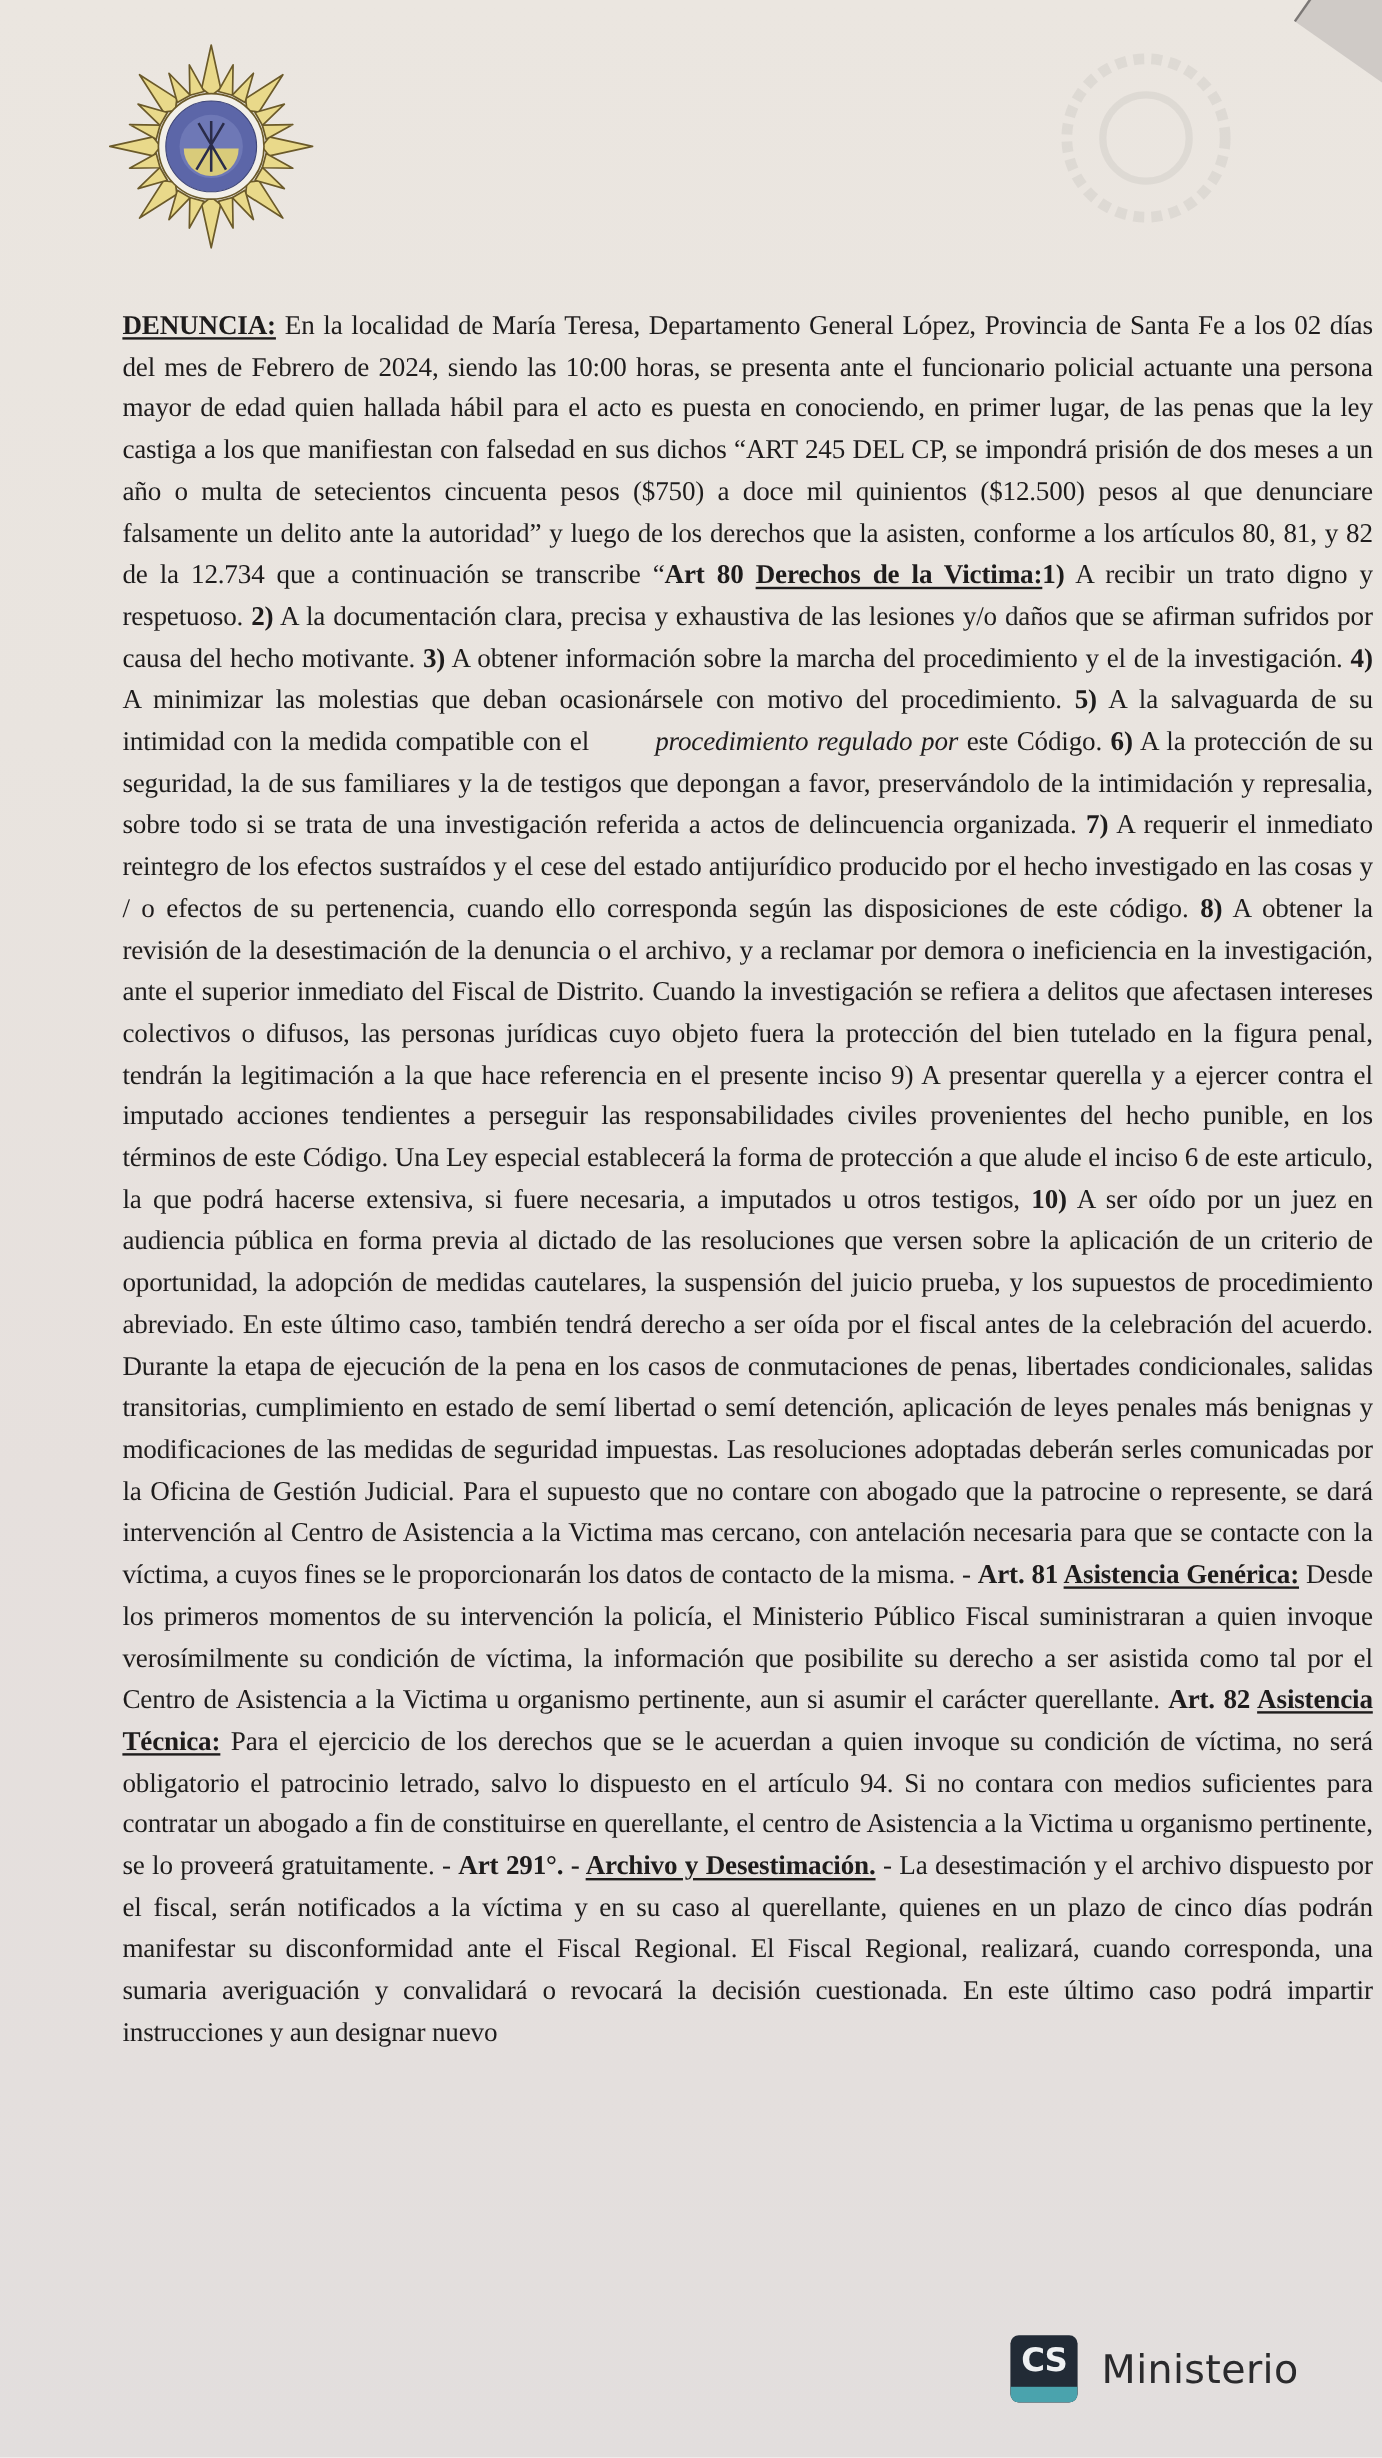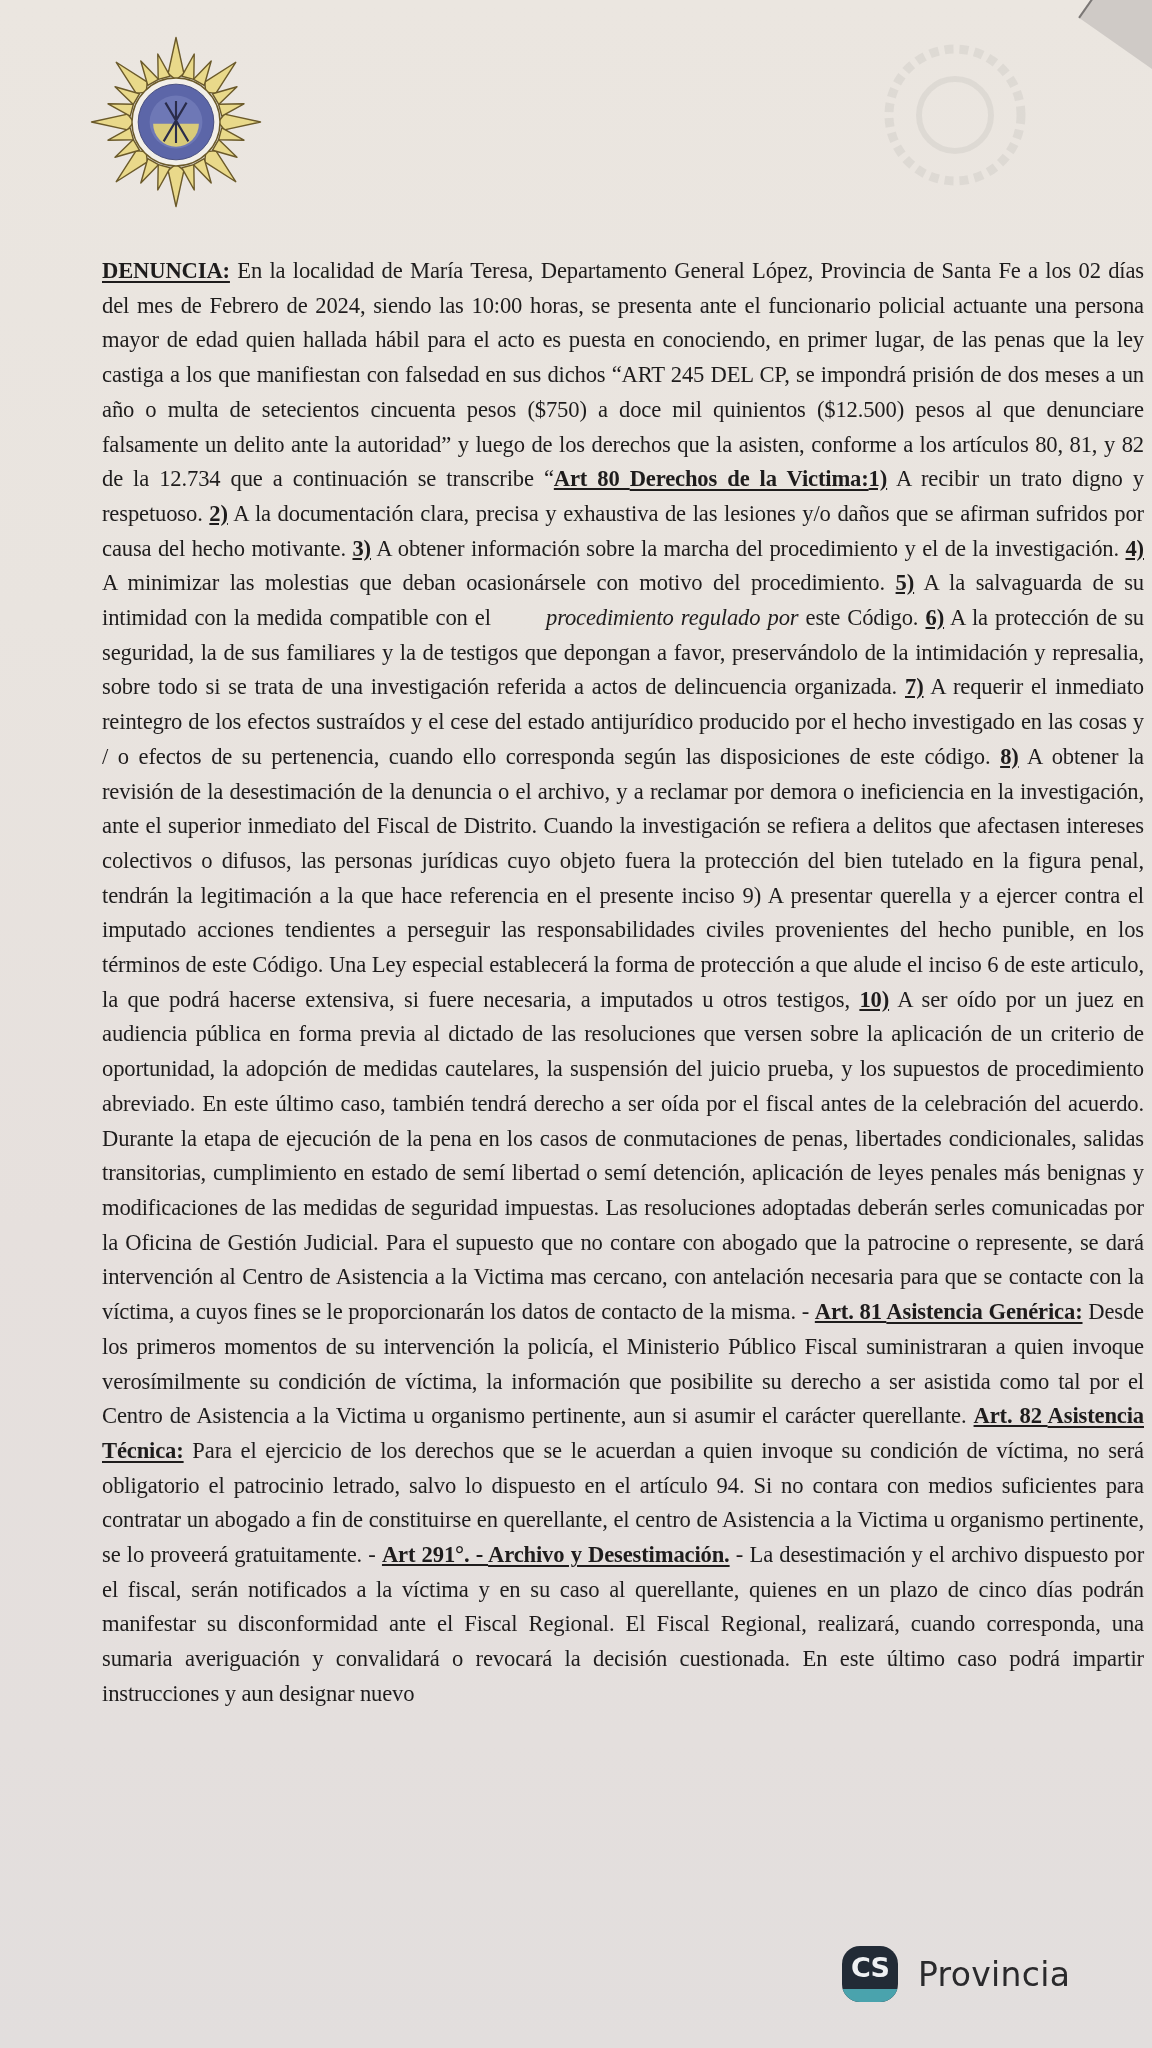--- a/index.html
+++ b/index.html
@@ -14,28 +14,28 @@
     background: #cfcac6; transform: rotate(35deg); border-left: 2px solid #7b7775;
   }
   .badge { position: absolute; left: 86px; top: 34px; width: 180px; height: 176px; }
   .ghost-badge { position: absolute; left: 880px; top: 40px; width: 150px; height: 150px; opacity: 0.08; }
   .doc-body {
     position: absolute; left: 102px; top: 254px; width: 1042px;
     font-size: 22.6px; line-height: 34.7px; text-align: justify; text-align-last: left;
     letter-spacing: -0.15px;
   }
   .doc-body p { margin: 0; }
-  .b { font-weight: bold; text-decoration: underline; }
+  .b { font-weight: bold; }
   .u { text-decoration: underline; text-underline-offset: 3px; text-decoration-thickness: 2px; }
   .i { font-style: italic; margin-left: 48px; }
   .watermark {
     position: absolute; left: 842px; top: 1946px; display: flex; align-items: center; gap: 20px;
   }
   .cs-logo {
-    width: 56px; height: 56px; border-radius: 18px; background: #222b36; position: relative; overflow: hidden;
+    width: 56px; height: 56px; border-radius: 7px; background: #222b36; position: relative; overflow: hidden;
     display: flex; align-items: flex-start; justify-content: center;
   }
   .cs-logo .cs-text {
     font-family: "DejaVu Sans", sans-serif; font-weight: bold; color: #eef0f2; font-size: 27px;
     margin-top: 6px; letter-spacing: -1px;
   }
   .cs-logo .cs-band { position: absolute; left: 0; right: 0; bottom: 0; height: 13px; background: #4aa3ad; }
   .cs-name { font-family: "DejaVu Sans", sans-serif; font-size: 33px; color: #2a2a2c; letter-spacing: 0.3px; }
 </style>
 </head>
@@ -92,14 +92,14 @@
   <p>
     <span class="b u">DENUNCIA:</span><span> En la localidad de María Teresa, Departamento General López, Provincia de Santa Fe a los 02 días del mes de Febrero de 2024, siendo las 10:00 horas, se presenta ante el funcionario policial actuante una persona mayor de edad quien hallada hábil para el acto es puesta en conociendo, en primer lugar, de las penas que la ley castiga a los que manifiestan con falsedad en sus dichos “ART 245 DEL CP, se impondrá prisión de dos meses a un año o multa de setecientos cincuenta pesos ($750) a doce mil quinientos ($12.500) pesos al que denunciare falsamente un delito ante la autoridad” y luego de los derechos que la asisten, conforme a los artículos 80, 81, y 82 de la 12.734 que a continuación se transcribe “</span><span class="b">Art 80 </span><span class="b u">Derechos de la Victima:</span><span><span class="b">1)</span><span> A recibir un trato digno y respetuoso. </span></span><span><span class="b">2)</span><span> A la documentación clara, precisa y exhaustiva de las lesiones y/o daños que se afirman sufridos por causa del hecho motivante. </span></span><span><span class="b">3)</span><span> A obtener información sobre la marcha del procedimiento y el de la investigación. </span></span><span><span class="b">4)</span><span> A minimizar las molestias que deban ocasionársele con motivo del procedimiento. </span></span><span><span class="b">5)</span><span> A la salvaguarda de su intimidad con la medida compatible con el </span><span class="i">procedimiento regulado por</span><span> este Código. </span></span><span><span class="b">6)</span><span> A la protección de su seguridad, la de sus familiares y la de testigos que depongan a favor, preservándolo de la intimidación y represalia, sobre todo si se trata de una investigación referida a actos de delincuencia organizada. </span></span><span><span class="b">7)</span><span> A requerir el inmediato reintegro de los efectos sustraídos y el cese del estado antijurídico producido por el hecho investigado en las cosas y / o efectos de su pertenencia, cuando ello corresponda según las disposiciones de este código. </span></span><span><span class="b">8)</span><span> A obtener la revisión de la desestimación de la denuncia o el archivo, y a reclamar por demora o ineficiencia en la investigación, ante el superior inmediato del Fiscal de Distrito. Cuando la investigación se refiera a delitos que afectasen intereses colectivos o difusos, las personas jurídicas cuyo objeto fuera la protección del bien tutelado en la figura penal, tendrán la legitimación a la que hace referencia en el presente inciso </span></span><span><span>9)</span><span> A presentar querella y a ejercer contra el imputado acciones tendientes a perseguir las responsabilidades civiles provenientes del hecho punible, en los términos de este Código. Una Ley especial establecerá la forma de protección a que alude el inciso 6 de este articulo, la que podrá hacerse extensiva, si fuere necesaria, a imputados u otros testigos, </span></span><span><span class="b">10)</span><span> A ser oído por un juez en audiencia pública en forma previa al dictado de las resoluciones que versen sobre la aplicación de un criterio de oportunidad, la adopción de medidas cautelares, la suspensión del juicio prueba, y los supuestos de procedimiento abreviado. En este último caso, también tendrá derecho a ser oída por el fiscal antes de la celebración del acuerdo. Durante la etapa de ejecución de la pena en los casos de conmutaciones de penas, libertades condicionales, salidas transitorias, cumplimiento en estado de semí libertad o semí detención, aplicación de leyes penales más benignas y modificaciones de las medidas de seguridad impuestas. Las resoluciones adoptadas deberán serles comunicadas por la Oficina de Gestión Judicial. Para el supuesto que no contare con abogado que la patrocine o represente, se dará intervención al Centro de Asistencia a la Victima mas cercano, con antelación necesaria para que se contacte con la víctima, a cuyos fines se le proporcionarán los datos de contacto de la misma. - </span></span><span class="b">Art. 81 </span><span class="b u">Asistencia Genérica:</span><span> Desde los primeros momentos de su intervención la policía, el Ministerio Público Fiscal suministraran a quien invoque verosímilmente su condición de víctima, la información que posibilite su derecho a ser asistida como tal por el Centro de Asistencia a la Victima u organismo pertinente, aun si asumir el carácter querellante. </span><span class="b">Art. 82 </span><span class="b u">Asistencia Técnica:</span><span> Para el ejercicio de los derechos que se le acuerdan a quien invoque su condición de víctima, no será obligatorio el patrocinio letrado, salvo lo dispuesto en el artículo 94. Si no contara con medios suficientes para contratar un abogado a fin de constituirse en querellante, el centro de Asistencia a la Victima u organismo pertinente, se lo proveerá gratuitamente. - </span><span class="b">Art 291°. - </span><span class="b u">Archivo y Desestimación.</span><span> - La desestimación y el archivo dispuesto por el fiscal, serán notificados a la víctima y en su caso al querellante, quienes en un plazo de cinco días podrán manifestar su disconformidad ante el Fiscal Regional. El Fiscal Regional, realizará, cuando corresponda, una sumaria averiguación y convalidará o revocará la decisión cuestionada. En este último caso podrá impartir instrucciones y aun designar nuevo</span>
   </p>
 </div>
 
 <div class="watermark">
   <div class="cs-logo">
     <span class="cs-text">CS</span>
     <span class="cs-band"></span>
   </div>
-  <span class="cs-name">Provincia</span>
+  <span class="cs-name">Ministerio</span>
 </div>
 
 </body></html>

